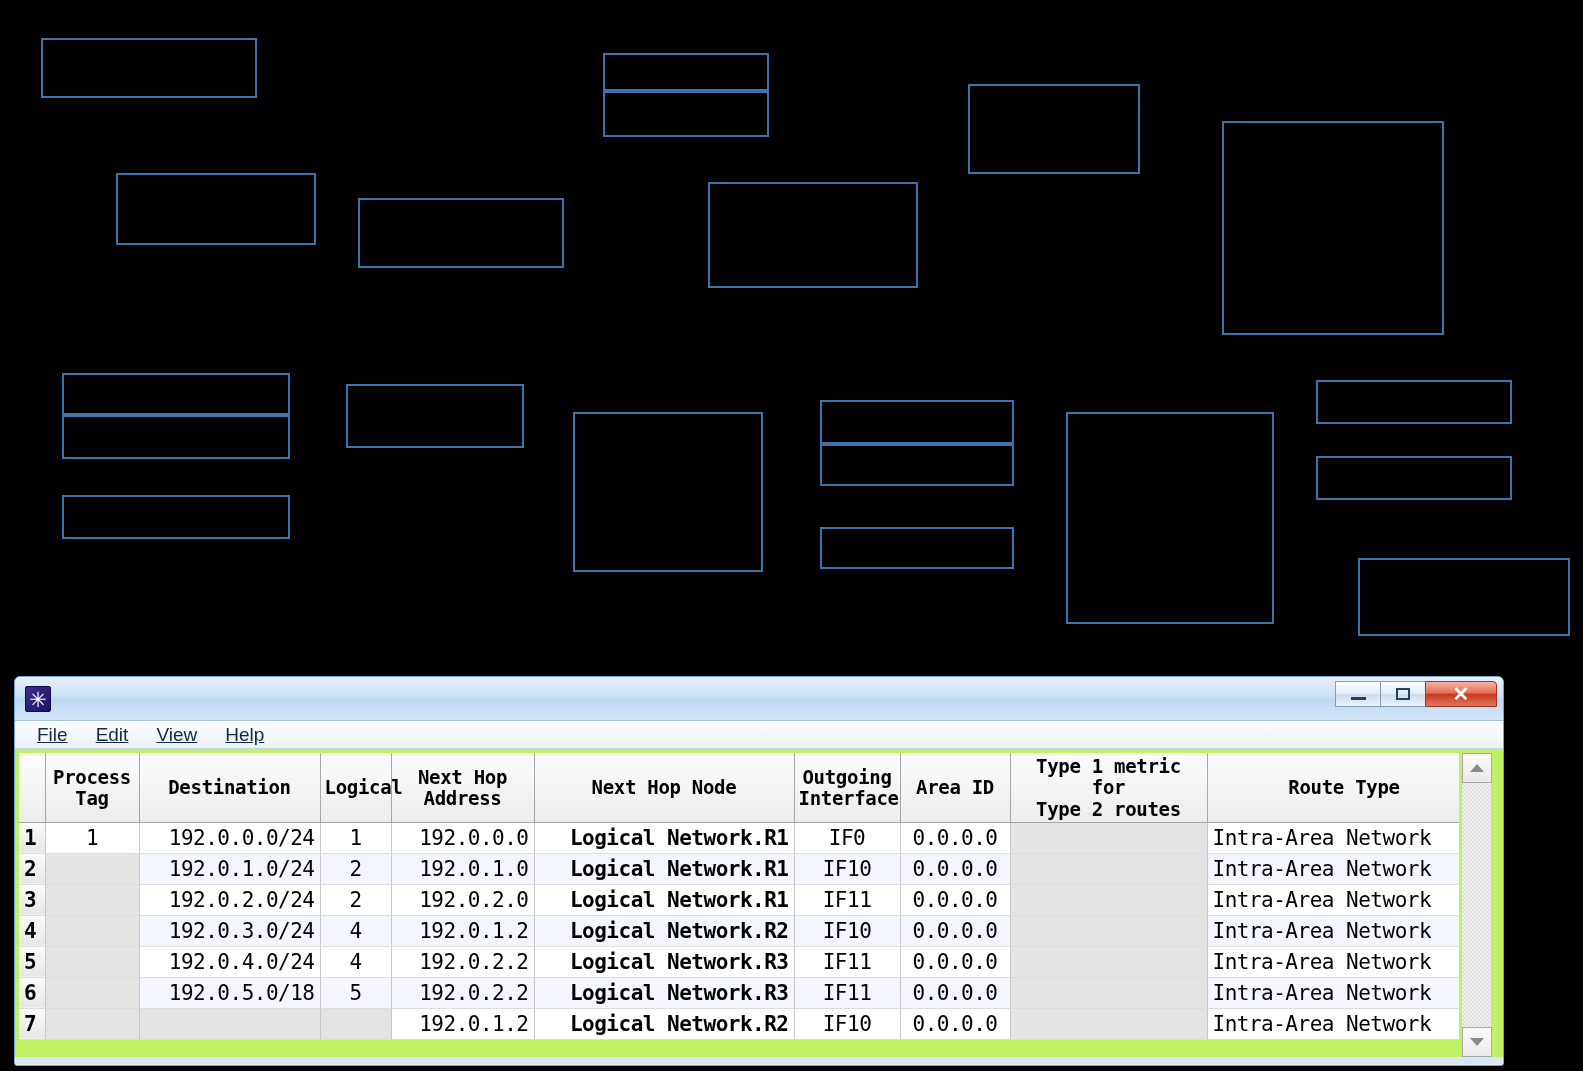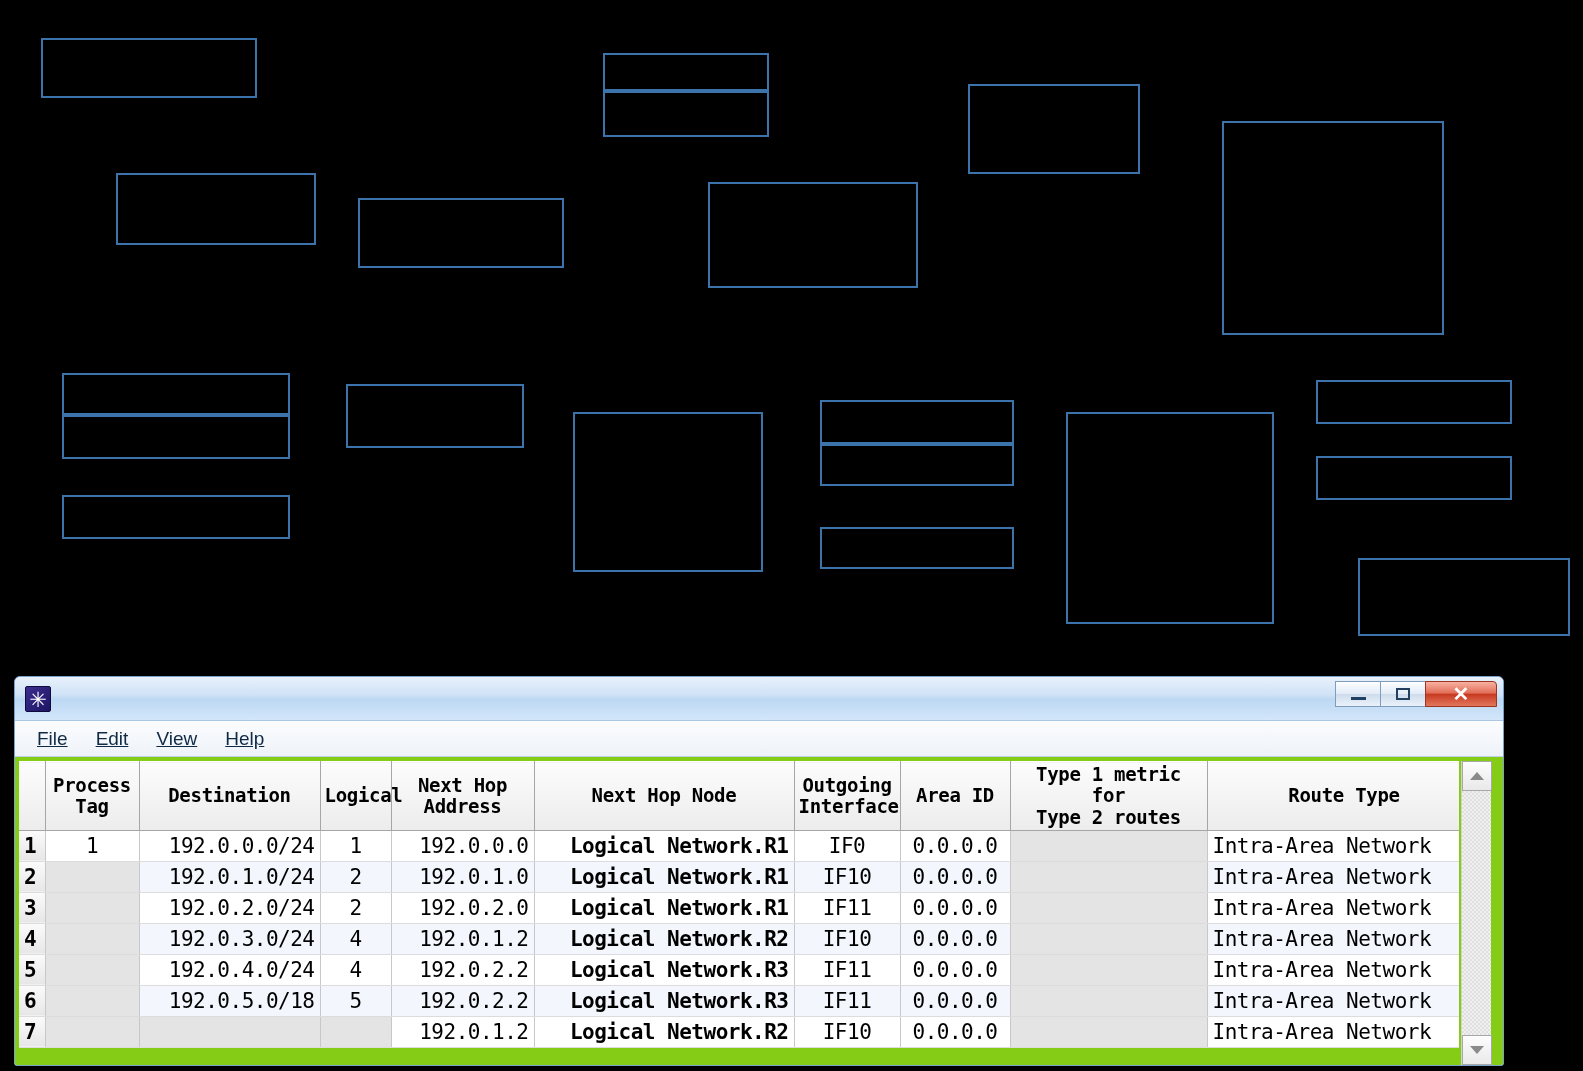--- a/index.html
+++ b/index.html
@@ -82,37 +82,37 @@
     width: 72px;
     border-radius: 0 4px 0 0;
     background: linear-gradient(180deg,#f8b1a2 0%, #e2705a 45%, #c83b22 52%, #e1775c 100%);
     border-color: #9c3520;
     color: #ffffff; font-size: 20px; font-weight: bold;
   }
   .min-glyph { display:block; width:15px; height:3px; background:#22405f; margin-top:8px; }
   .restore-glyph { display:block; width:14px; height:12px; border:2px solid #22405f; }
 
   .menubar {
-    height: 36px;
+    height: 28px;
     background: linear-gradient(180deg,#fbfcfe,#eef3f9);
     border-bottom: 1px solid #c3d2e2;
     display: flex; align-items: center;
     padding-left: 22px;
     gap: 28px;
   }
   .menu-item {
     font-size: 19px; color: #102a45;
     font-family: "Liberation Sans", sans-serif;
   }
   .menu-item span.m { text-decoration: underline; }
 
   
   .table-wrap {
     position: relative;
-    background: #84cc16;
+    background: #bef264;
     height: 308px;
     padding: 4px 12px 0 4px;
     display: flex;
   }
   .table-scroll {
     flex: 1 1 auto;
     overflow: hidden;
     position: relative;
   }
   table.rt {

